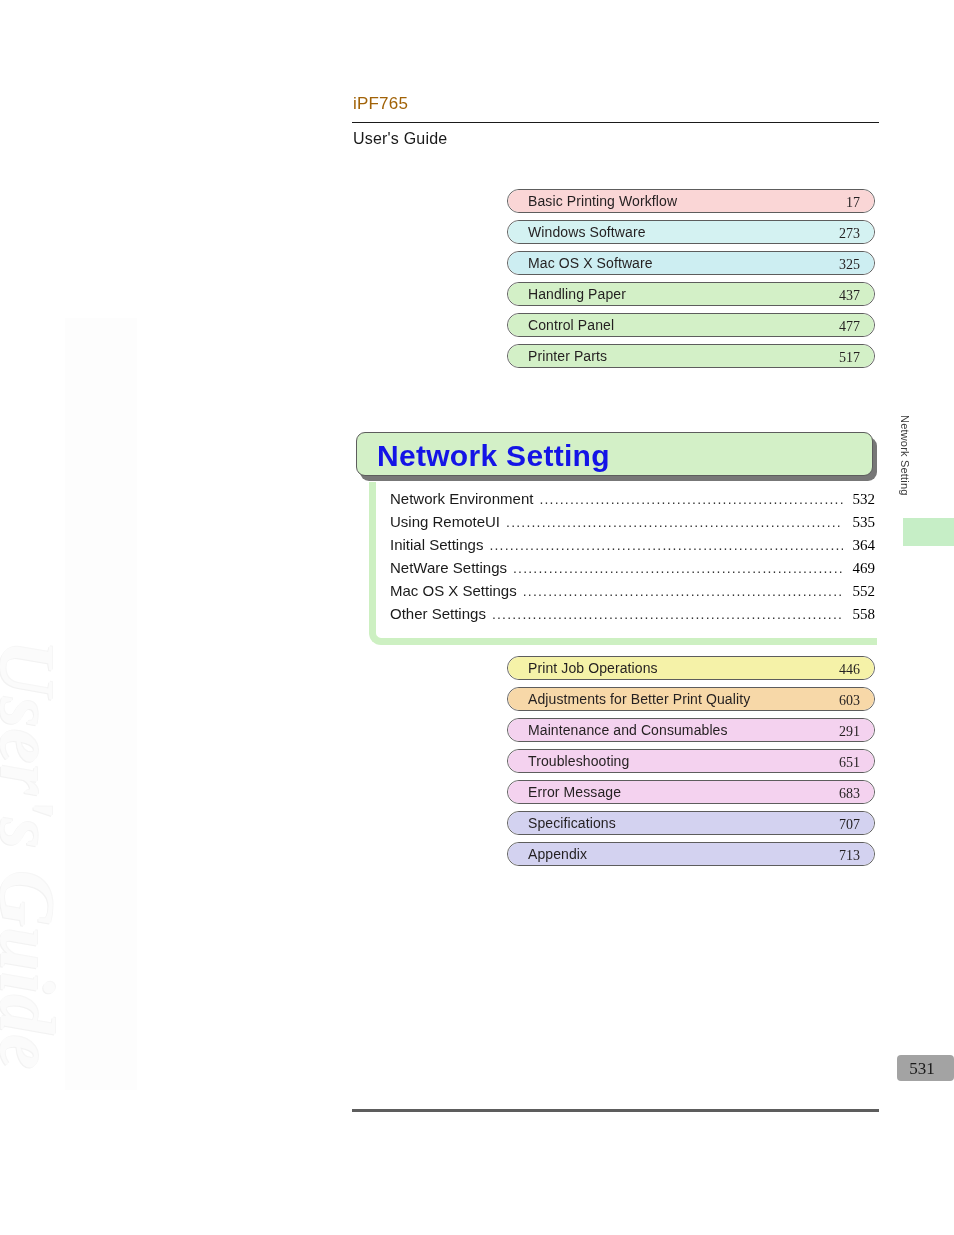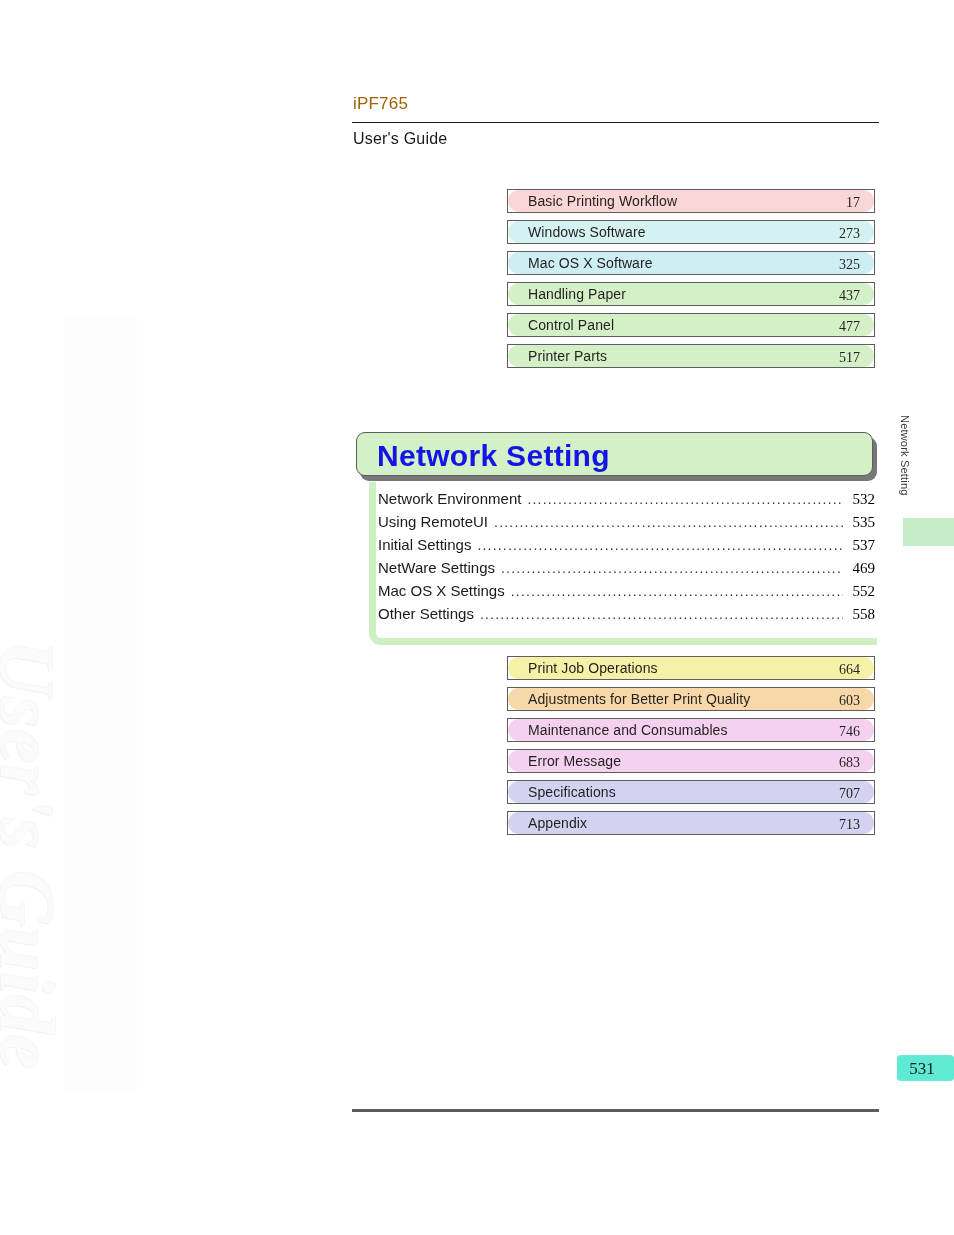--- a/index.html
+++ b/index.html
@@ -80,21 +80,21 @@
     left: 507px;
     width: 368px;
   }
   .pill-group.top { top: 189px; }
   .pill-group.bottom { top: 632px; margin-top: 24px; }
 
   .pill {
     position: relative;
     height: 24px;
     margin-bottom: 7px;
-    border-radius: 0;
+    border-radius: 12px;
     border: 1px solid #5d5d5d;
     box-sizing: border-box;
     overflow: hidden;
   }
   .pill-fill {
     position: absolute;
     left: 0; top: 0; right: 0; bottom: 0;
     border-radius: 12px;
   }
   .pill-label {
@@ -162,21 +162,21 @@
     border-left: 7px solid #cdf0c2;
     border-bottom: 7px solid #cdf0c2;
     border-bottom-left-radius: 12px;
     box-sizing: border-box;
   }
   .toc-row {
     position: relative;
     display: flex;
     align-items: baseline;
     height: 23px;
-    padding-left: 2px;
+    padding-left: 14px;
     padding-right: 2px;
     font-size: 15px;
     color: #1a1a1a;
   }
   .toc-name { white-space: nowrap; }
   .toc-dots {
     flex: 1 1 auto;
     margin: 0 4px 0 6px;
     overflow: hidden;
     white-space: nowrap;
@@ -214,21 +214,21 @@
     background: #c6eec6;
   }
 
   
   .page-number-box {
     position: absolute;
     left: 897px;
     top: 1055px;
     width: 57px;
     height: 26px;
-    background: #5eead4;
+    background: #a3a3a3;
     border-radius: 4px;
   }
   .page-number-text {
     position: absolute;
     left: 0;
     top: 4px;
     width: 50px;
     text-align: center;
     font-family: "Liberation Serif", serif;
     font-size: 17px;
@@ -300,21 +300,21 @@
           <span class="toc-page">532</span>
         </div>
         <div class="toc-row">
           <span class="toc-name">Using RemoteUI</span>
           <span class="toc-dots">........................................................................................................................</span>
           <span class="toc-page">535</span>
         </div>
         <div class="toc-row">
           <span class="toc-name">Initial Settings</span>
           <span class="toc-dots">........................................................................................................................</span>
-          <span class="toc-page">537</span>
+          <span class="toc-page">364</span>
         </div>
         <div class="toc-row">
           <span class="toc-name">NetWare Settings</span>
           <span class="toc-dots">........................................................................................................................</span>
           <span class="toc-page">469</span>
         </div>
         <div class="toc-row">
           <span class="toc-name">Mac OS X Settings</span>
           <span class="toc-dots">........................................................................................................................</span>
           <span class="toc-page">552</span>
@@ -324,31 +324,36 @@
           <span class="toc-dots">........................................................................................................................</span>
           <span class="toc-page">558</span>
         </div>
       </div>
   </div>
 
   <div class="pill-group bottom" id="chapters-bottom">
       <div class="pill">
         <div class="pill-fill" style="background: rgb(245, 242, 168);"></div>
         <div class="pill-label">Print Job Operations</div>
-        <div class="pill-page">664</div>
+        <div class="pill-page">446</div>
       </div>
       <div class="pill">
         <div class="pill-fill" style="background: rgb(247, 216, 168);"></div>
         <div class="pill-label">Adjustments for Better Print Quality</div>
         <div class="pill-page">603</div>
       </div>
       <div class="pill">
         <div class="pill-fill" style="background: rgb(244, 210, 239);"></div>
         <div class="pill-label">Maintenance and Consumables</div>
-        <div class="pill-page">746</div>
+        <div class="pill-page">291</div>
+      </div>
+      <div class="pill">
+        <div class="pill-fill" style="background: rgb(244, 210, 239);"></div>
+        <div class="pill-label">Troubleshooting</div>
+        <div class="pill-page">651</div>
       </div>
       <div class="pill">
         <div class="pill-fill" style="background: rgb(244, 210, 239);"></div>
         <div class="pill-label">Error Message</div>
         <div class="pill-page">683</div>
       </div>
       <div class="pill">
         <div class="pill-fill" style="background: rgb(211, 210, 240);"></div>
         <div class="pill-label">Specifications</div>
         <div class="pill-page">707</div>

